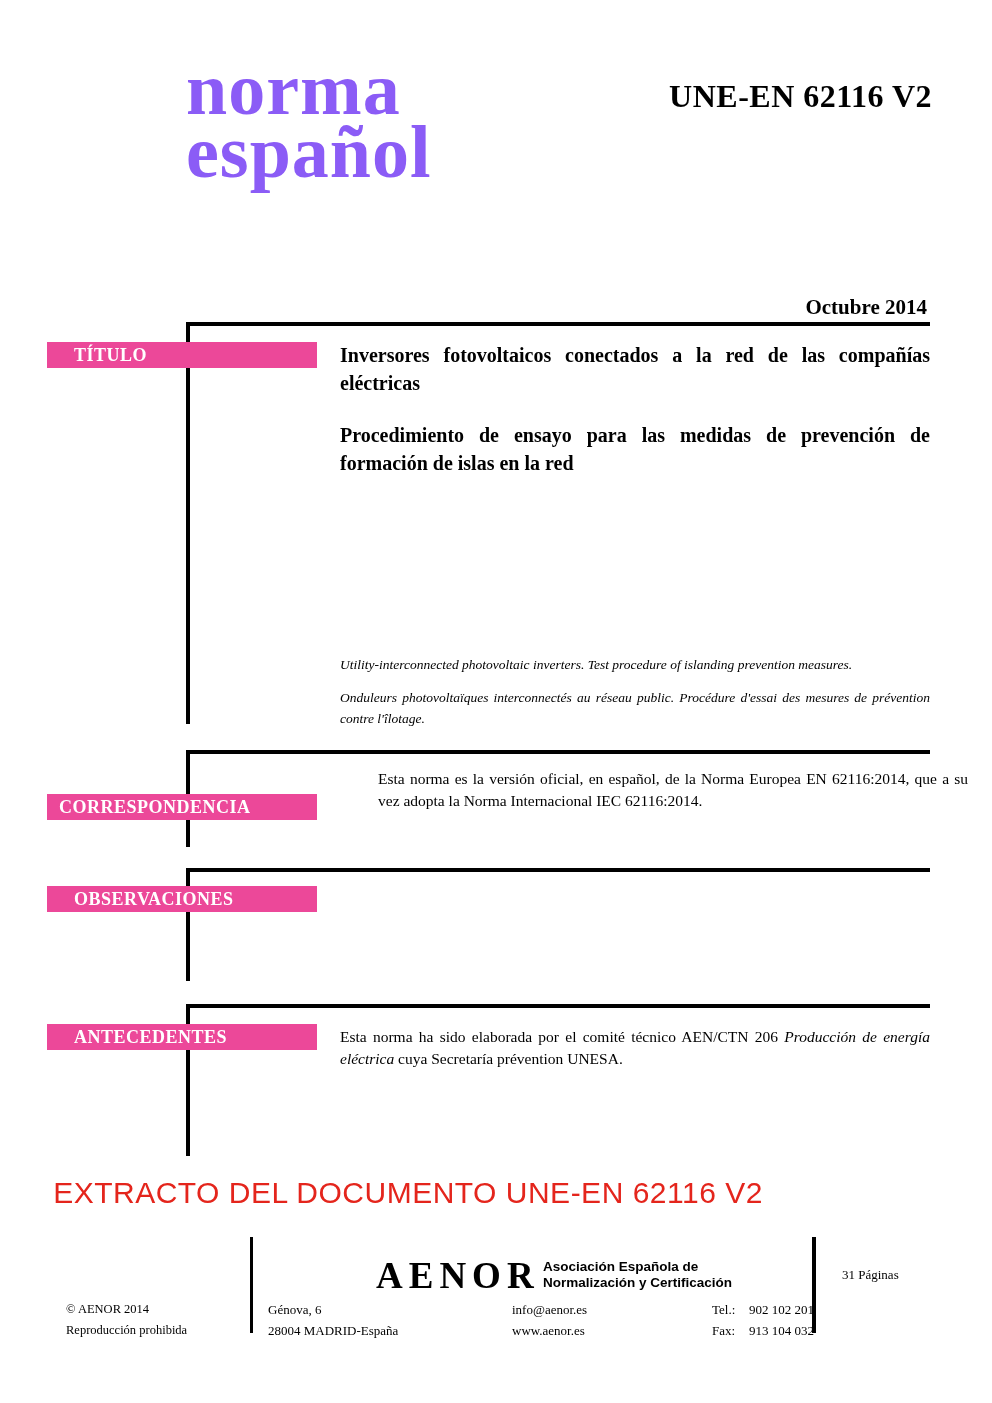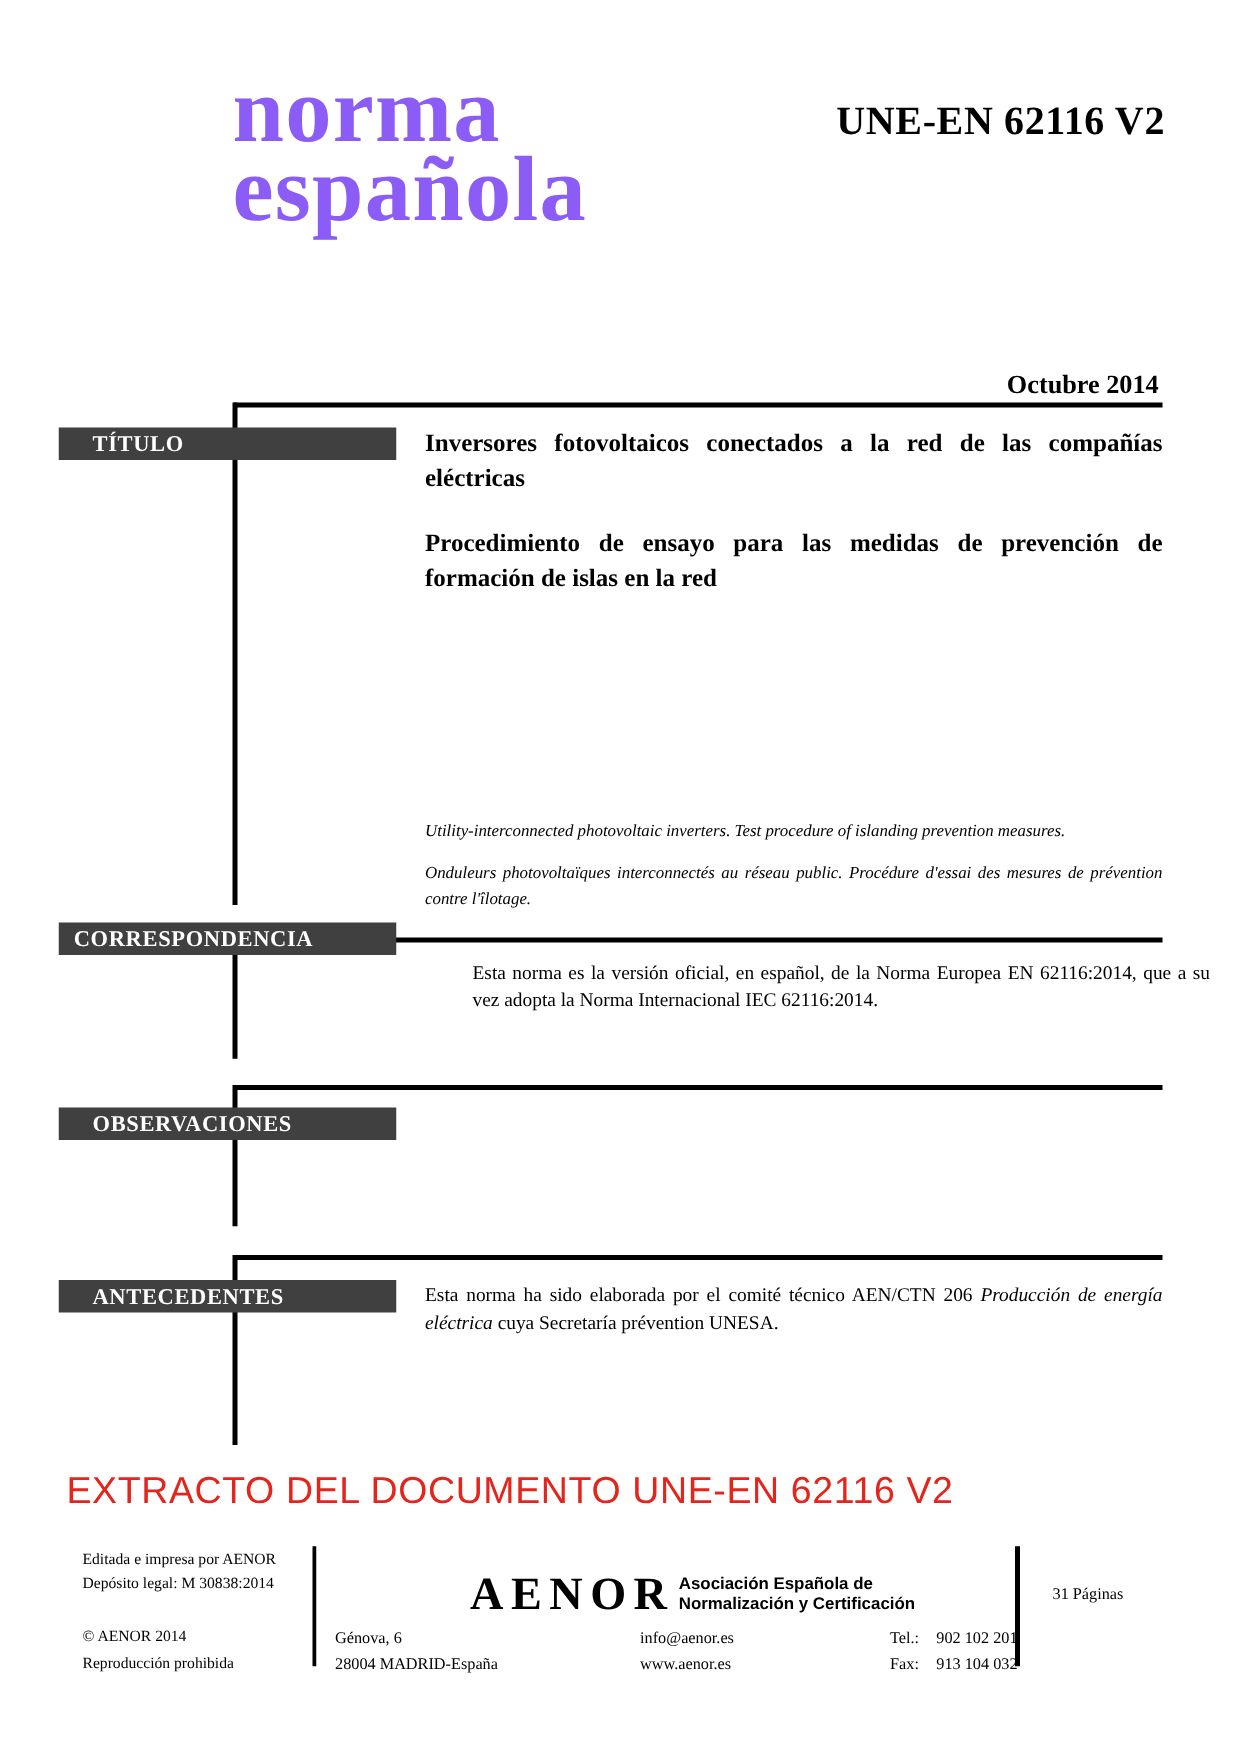--- a/index.html
+++ b/index.html
@@ -50,32 +50,32 @@
   .hrule-obs { top: 868px; }
   .vrule-obs { top: 868px; height: 113px; }
   .hrule-ant { top: 1004px; }
   .vrule-ant { top: 1004px; height: 152px; }
   
   .label-box {
     position: absolute;
     left: 47px;
     width: 270px;
     height: 26px;
-    background: #404040;
+    background: #ec4899;
     color: #fff;
     font-size: 18px;
     font-weight: bold;
     letter-spacing: 0.5px;
     display: flex;
     align-items: center;
     padding-left: 27px;
     z-index: 2;
   }
   .box-titulo { top: 342px; }
-  .box-corr { top: 738px; padding-left: 12px; }
+  .box-corr { top: 794px; padding-left: 12px; }
   .box-obs { top: 886px; }
   .box-ant { top: 1024px; }
   
   .content { position: absolute; left: 340px; width: 590px; text-align: justify; }
   .title-para {
     font-size: 20px;
     line-height: 28px;
     font-weight: bold;
   }
   .t-para1 { top: 341px; }
@@ -145,21 +145,21 @@
   .f-telfax { left: 712px; top: 1299px; width: 102px; line-height: 21px; font-size: 13px; }
   .f-telfax .row { display: flex; justify-content: space-between; }
 </style>
 </head>
 <body>
 
 <div class="page">
 
   <div class="logo">
     <div>norma</div>
-    <div>española</div>
+    <div>español</div>
   </div>
   <div class="doc-code">UNE-EN 62116 V2</div>
   <div class="date">Octubre 2014</div>
 
   <div class="hrule hrule-titulo"></div>
   <div class="vrule vrule-titulo"></div>
   <div class="hrule hrule-corr"></div>
   <div class="vrule vrule-corr"></div>
   <div class="hrule hrule-obs"></div>
   <div class="vrule vrule-obs"></div>
@@ -179,24 +179,20 @@
   <div class="content sec-text t-corr">Esta norma es la versión oficial, en español, de la Norma Europea EN 62116:2014, que a su vez adopta la Norma Internacional IEC 62116:2014.</div>
 
 
   <div class="content sec-text t-ant"><span>Esta norma ha sido elaborada por el comité técnico AEN/CTN 206 </span><span class="italic">Producción de energía eléctrica</span><span> cuya Secretaría prévention UNESA.</span></div>
 
   <div class="extracto">EXTRACTO DEL DOCUMENTO UNE-EN 62116 V2</div>
 
   <div class="f-vline f-vline1"></div>
   <div class="f-vline f-vline2"></div>
 
-  <div class="f-small f-editada">
-    <div>Editada e impresa por AENOR</div>
-    <div>Depósito legal: M 30838:2014</div>
-  </div>
 
   <div class="f-small f-copy">
     <div>© AENOR 2014</div>
     <div>Reproducción prohibida</div>
   </div>
 
 
   <div class="f-aenor-logo">AENOR</div>
   <div class="f-aenor-desc">
     <div>Asociación Española de</div>

